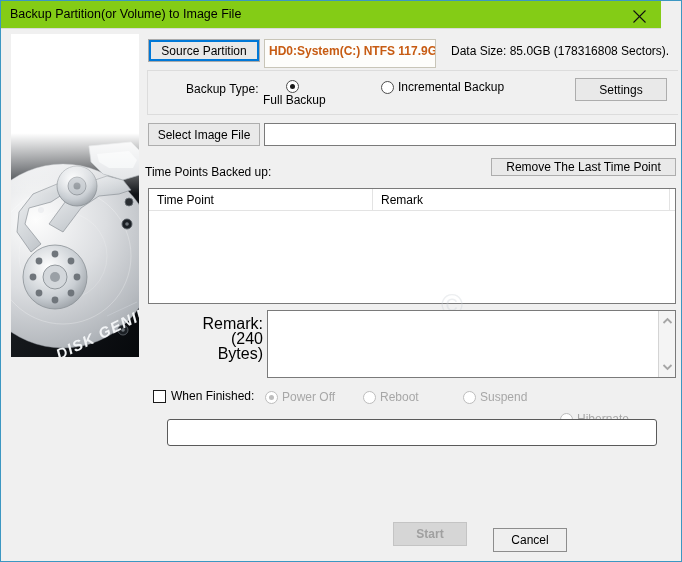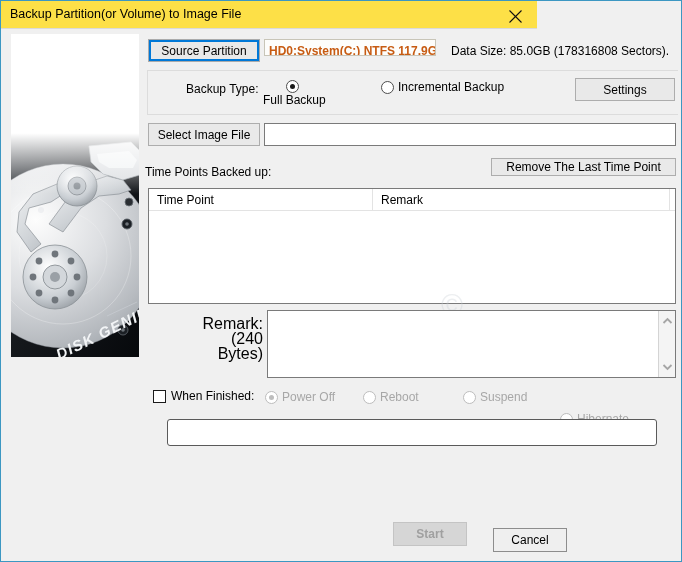--- a/index.html
+++ b/index.html
@@ -22,23 +22,23 @@
     height: 562px;
     box-sizing: border-box;
     border: 1px solid #3c97c2;
     background: #f0f0f0;
   }
 
   
   #titlebar {
     position: absolute;
     left: 0; top: 0;
-    width: 536px;
+    width: 660px;
     height: 28px;
-    background: #fde047;
+    background: #84cc16;
     border-bottom: 1px solid #dadada;
     box-sizing: border-box;
   }
   #title-text {
     position: absolute;
     left: 9px; top: 6px;
     font-size: 12.5px;
     color: #000;
     white-space: nowrap;
   }
@@ -107,21 +107,21 @@
   #src-btn {
     position: absolute;
     left: 3px; top: 8px;
     width: 112px;
     height: 23px;
   }
   #src-combo {
     position: absolute;
     left: 119px; top: 8px;
     width: 172px;
-    height: 17px;
+    height: 29px;
     box-sizing: border-box;
     background: #fdfdfb;
     border: 1px solid #c8c5b8;
     overflow: hidden;
   }
   #src-combo-text {
     position: absolute;
     left: 4px; top: 4px;
     font-size: 12px;
     font-weight: bold;
@@ -182,21 +182,21 @@
   .radio.dis { color: #a7a7a7; cursor: default; justify-content: center; }
   .radio.dis .dot { border-color: #bdbdbd; }
   .radio.dis.on .dot::after { background: #bdbdbd; }
 
   #rb-full { left: 118px; top: 49px; flex-direction: column; }
   #rb-inc  { left: 236px; top: 49px; }
 
   #settings-btn {
     position: absolute;
     left: 430px; top: 47px;
-    width: 100px;
+    width: 92px;
     height: 23px;
   }
 
   
   #selimg-btn {
     position: absolute;
     left: 3px; top: 92px;
     width: 112px;
     height: 23px;
   }

